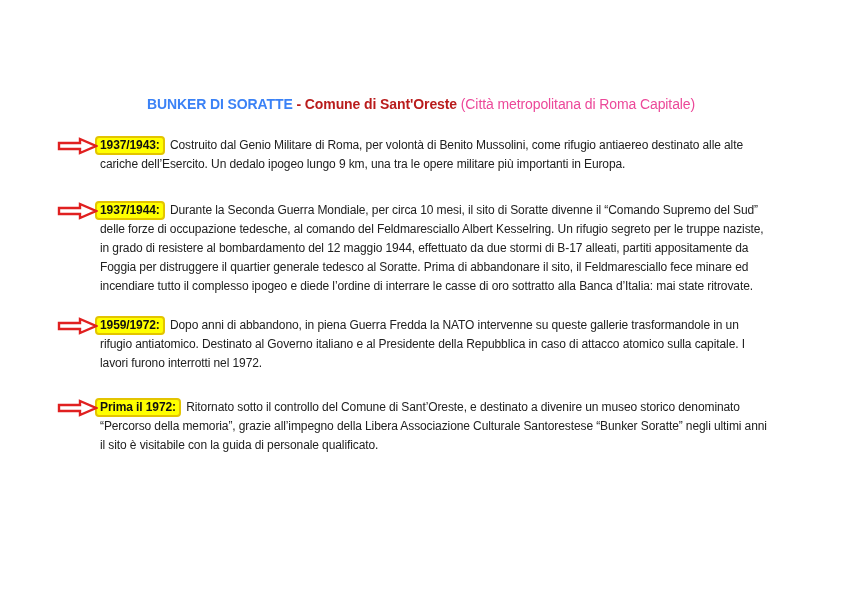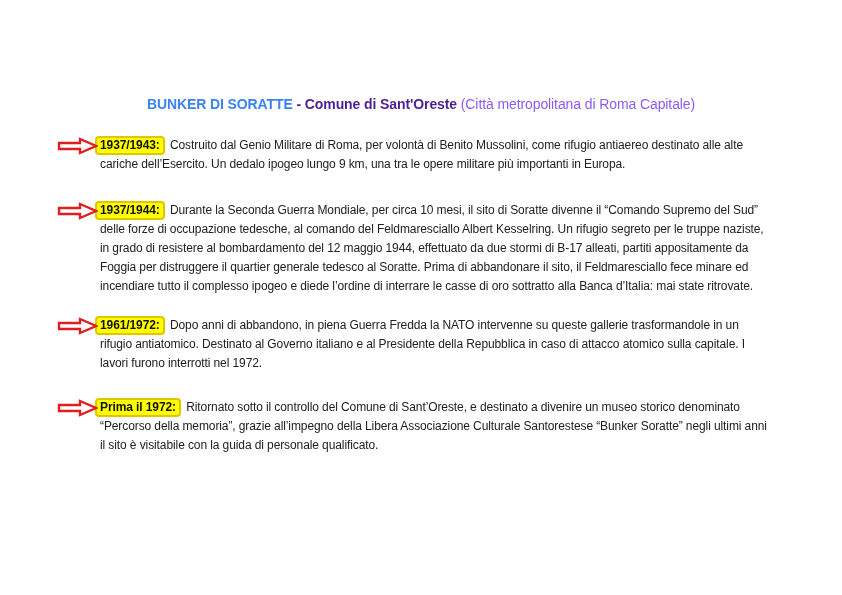--- a/index.html
+++ b/index.html
@@ -15,21 +15,21 @@
   .doc-title{
     position:absolute;
     left:0; right:0; top:96px;
     text-align:center;
     font-size:14px;
     letter-spacing:-0.1px;
     white-space:nowrap;
   }
   .doc-title .t-blue{font-weight:bold;}
   .doc-title .t-red{font-weight:bold;}
-  .doc-title .t-black{font-weight:normal; color:#8b5cf6;}
+  .doc-title .t-black{font-weight:normal; color:#ec4899;}
   .section{
     position:absolute;
     left:57px;
     width:715px;
   }
   .sec-1{top:136px;}
   .sec-2{top:201px;}
   .sec-3{top:316px;}
   .sec-4{top:398px;}
   .arrow-wrap{
@@ -58,21 +58,21 @@
     color:#111111;
     line-height:15px;
   }
 </style>
 </head>
 <body>
 
 <div class="page">
 
   <div class="doc-title">
-    <span class="t-blue" style="color:#3b82f6">BUNKER DI SORATTE</span><span class="t-red" style="color:#4c1d95"> - Comune di Sant'Oreste </span><span class="t-black">(Città metropolitana di Roma Capitale)</span>
+    <span class="t-blue" style="color:#3b82f6">BUNKER DI SORATTE</span><span class="t-red" style="color:#b91c1c"> - Comune di Sant'Oreste </span><span class="t-black">(Città metropolitana di Roma Capitale)</span>
   </div>
 
   <div class="section sec-1">
     <span class="arrow-wrap">
       <svg width="41" height="18" viewBox="0 0 41 18">
         <polygon points="2,6 23,6 23,2 39,9 23,16 23,12 2,12" fill="#ffffff" stroke="#e02020" stroke-width="2.4" stroke-linejoin="miter"></polygon>
       </svg>
     </span>
     <div class="sec-body">
       <span class="date-badge">1937/1943:</span>
@@ -92,21 +92,21 @@
     </div>
   </div>
 
   <div class="section sec-3">
     <span class="arrow-wrap">
       <svg width="41" height="18" viewBox="0 0 41 18">
         <polygon points="2,6 23,6 23,2 39,9 23,16 23,12 2,12" fill="#ffffff" stroke="#e02020" stroke-width="2.4" stroke-linejoin="miter"></polygon>
       </svg>
     </span>
     <div class="sec-body">
-      <span class="date-badge">1961/1972:</span>
+      <span class="date-badge">1959/1972:</span>
       <span>Dopo anni di abbandono, in piena Guerra Fredda la NATO intervenne su queste gallerie trasformandole in un rifugio antiatomico. Destinato al Governo italiano e al Presidente della Repubblica in caso di attacco atomico sulla capitale. I lavori furono interrotti nel 1972.</span>
     </div>
   </div>
 
   <div class="section sec-4">
     <span class="arrow-wrap">
       <svg width="41" height="18" viewBox="0 0 41 18">
         <polygon points="2,6 23,6 23,2 39,9 23,16 23,12 2,12" fill="#ffffff" stroke="#e02020" stroke-width="2.4" stroke-linejoin="miter"></polygon>
       </svg>
     </span>

